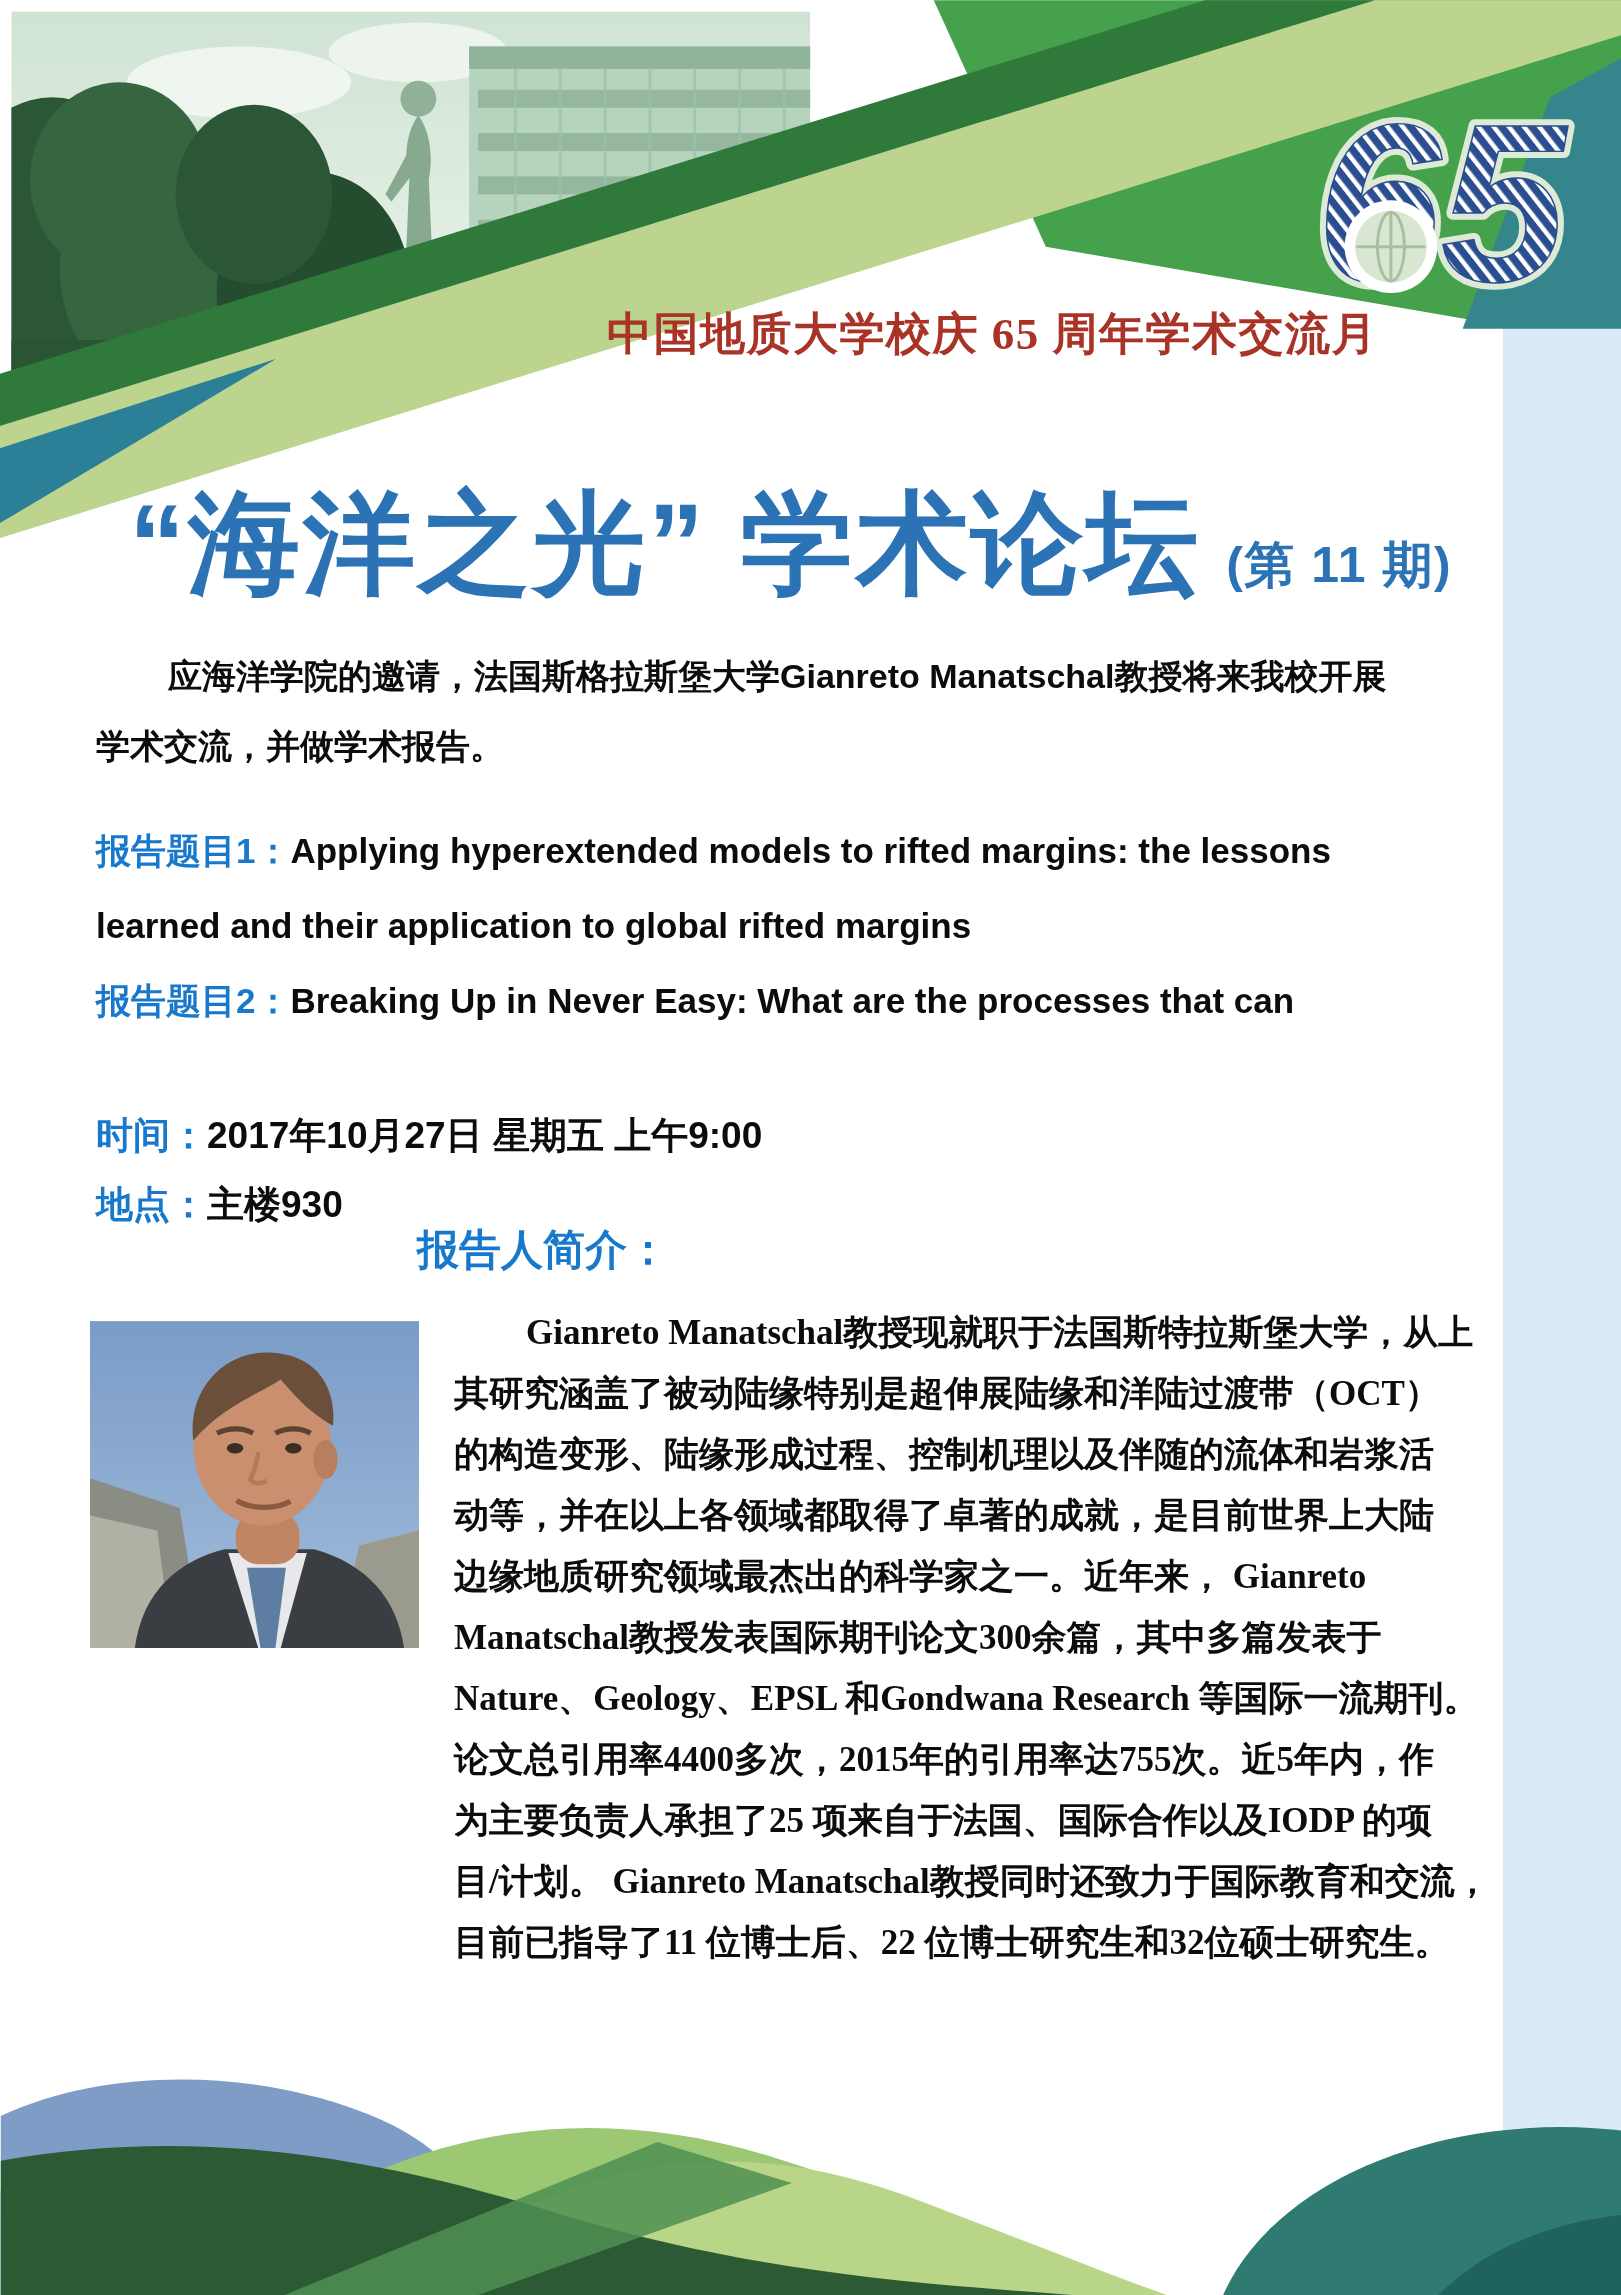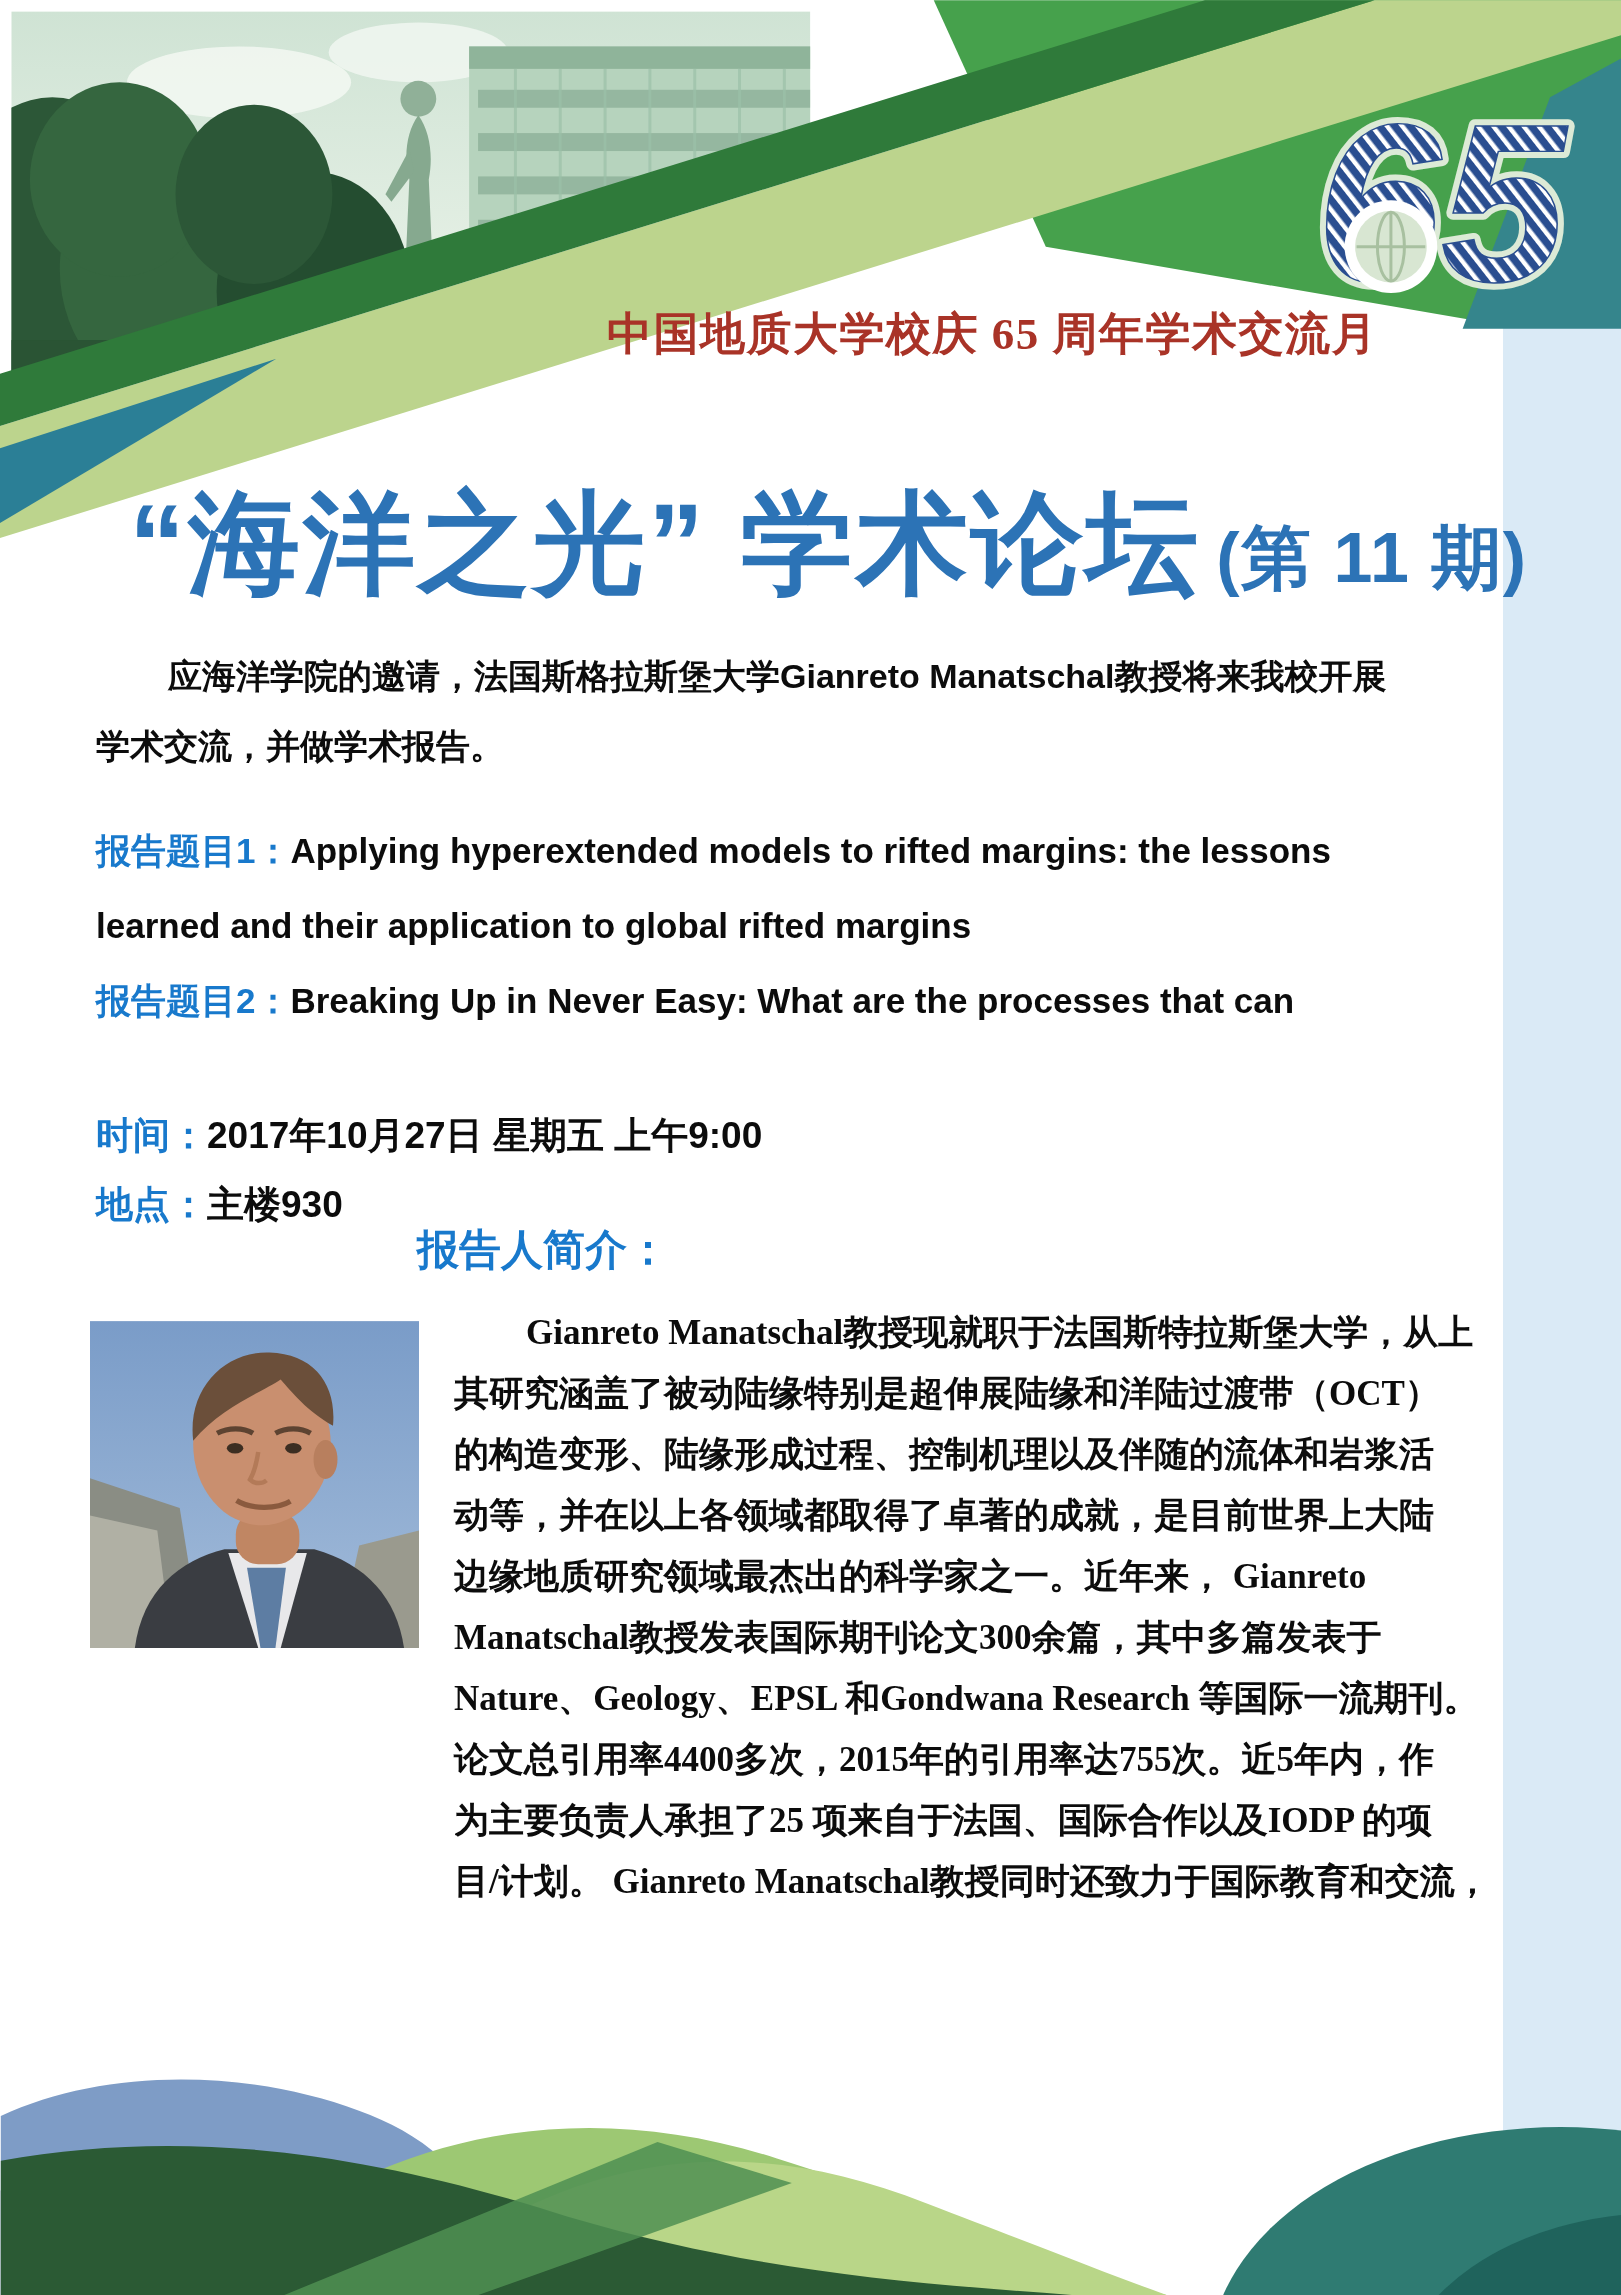--- a/index.html
+++ b/index.html
@@ -15,21 +15,21 @@
   .banner{
     position:absolute;left:607px;top:260px;z-index:2;width:942px;
     font-family:"Liberation Serif",serif;font-weight:bold;font-size:45px;
     color:#a93327;letter-spacing:1.5px;white-space:nowrap;margin-top:44px;
   }
   
   .title{
     position:absolute;left:129px;top:469px;z-index:2;white-space:nowrap;
     font-weight:900;font-size:112px;color:#2c73b6;letter-spacing:3px;
   }
-  .title .issue{font-size:70px;letter-spacing:1.5px;margin-left:15px;font-weight:900;}
+  .title .issue{font-size:50px;letter-spacing:1.5px;margin-left:25px;font-weight:900;}
   
   .intro{position:absolute;left:96px;top:641px;z-index:2;width:1420px;
     font-size:34px;font-weight:bold;color:#0c0c0c;line-height:70px;white-space:nowrap;}
   .intro .ind{text-indent:72px;}
   
   .topics{position:absolute;left:96px;top:813px;z-index:2;width:1442px;
     font-size:35px;font-weight:bold;color:#0c0c0c;line-height:75px;white-space:nowrap;}
   .lbl{color:#1879cc;}
   
   .schedule{position:absolute;left:96px;top:1101px;z-index:2;
@@ -189,20 +189,21 @@
     <div class="ind">Gianreto Manatschal教授现就职于法国斯特拉斯堡大学，从上</div>
     <div>其研究涵盖了被动陆缘特别是超伸展陆缘和洋陆过渡带（OCT）</div>
     <div>的构造变形、陆缘形成过程、控制机理以及伴随的流体和岩浆活</div>
     <div>动等，并在以上各领域都取得了卓著的成就，是目前世界上大陆</div>
     <div>边缘地质研究领域最杰出的科学家之一。近年来，  Gianreto</div>
     <div>Manatschal教授发表国际期刊论文300余篇，其中多篇发表于</div>
     <div>Nature、Geology、EPSL 和Gondwana Research 等国际一流期刊。</div>
     <div>论文总引用率4400多次，2015年的引用率达755次。近5年内，作</div>
     <div>为主要负责人承担了25 项来自于法国、国际合作以及IODP 的项</div>
     <div>目/计划。 Gianreto Manatschal教授同时还致力于国际教育和交流，</div>
+    <div>目前已指导了11 位博士后、22 位博士研究生和32位硕士研究生。</div>
   </div>
 
   <svg class="ftr-svg" width="1621" height="250" viewBox="0 0 2170 335">
     <path d="M0,95 C140,30 330,32 480,88 C575,122 650,185 710,335 L0,335 Z" fill="#7e9cc6"></path>
     <path d="M0,195 C120,152 260,168 380,242 C452,288 482,312 505,335 L0,335 Z" fill="#4a6076"></path>
     <path d="M260,335 C480,120 760,62 1040,152 C1262,222 1422,300 1562,335 Z" fill="#9dc873"></path>
     <path d="M520,335 C760,142 985,112 1240,212 C1382,266 1482,306 1562,335 Z" fill="#b9d688"></path>
     <path d="M0,335 L0,155 C240,112 480,140 760,230 C1005,302 1205,318 1435,335 Z" fill="#2b5a34"></path>
     <polygon points="380,335 880,130 1060,185 640,335" fill="#4f8f52" opacity="0.85"></polygon>
     <ellipse cx="2090" cy="420" rx="470" ry="310" fill="#2f7b72"></ellipse>

